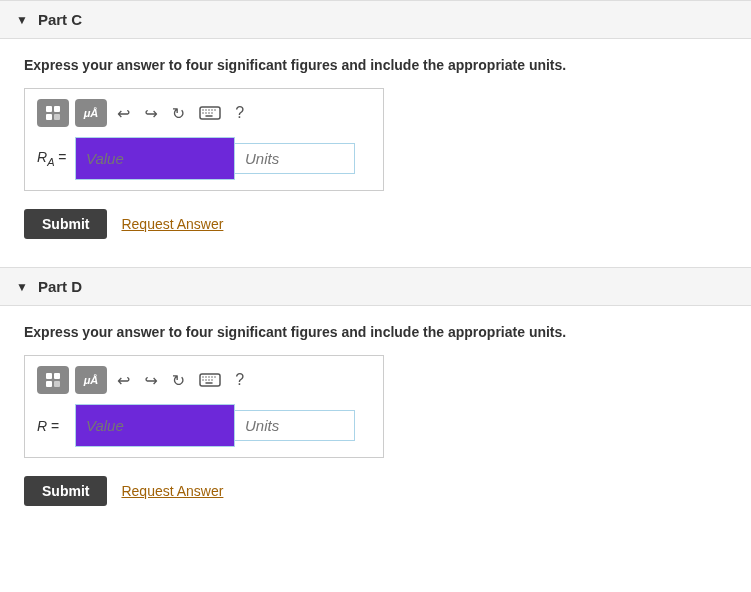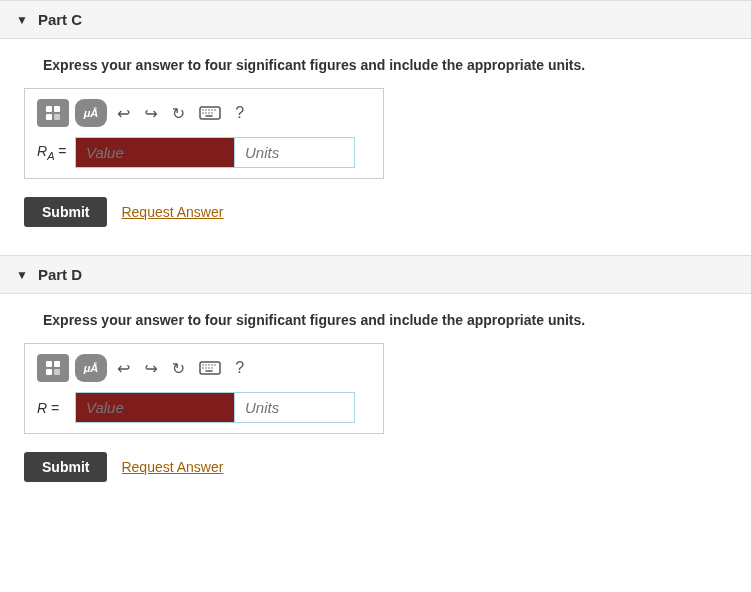--- a/index.html
+++ b/index.html
@@ -47,21 +47,20 @@
       font-size: 14px;
       margin-bottom: 6px;
       line-height: 1.5;
     }
 
     .question-bold {
       font-weight: bold;
       font-size: 14px;
       margin-bottom: 12px;
       line-height: 1.5;
-      margin-left: 19px;
     }
 
     .answer-box {
       border: 1px solid #ccc;
       background: #fff;
       padding: 10px 12px;
       display: inline-block;
       min-width: 360px;
       margin-bottom: 14px;
     }
@@ -90,21 +89,20 @@
 
     .toolbar-btn.icon-grid {
       background: #888;
       font-size: 10px;
     }
 
     .toolbar-btn.icon-micro {
       background: #888;
       font-size: 11px;
       font-style: italic;
-      border-radius: 9px;
     }
 
     .toolbar-icon {
       background: none;
       border: none;
       cursor: pointer;
       font-size: 16px;
       color: #555;
       padding: 2px 4px;
       display: flex;
@@ -123,27 +121,27 @@
       margin-right: 8px;
       min-width: 30px;
     }
 
     .input-label sub {
       font-size: 11px;
     }
 
     .value-input {
       border: 1px solid #aad4e8;
-      padding: 6px 10px;
+      padding: 12px 10px;
       font-size: 15px;
       font-style: italic;
       color: #aaa;
       width: 160px;
       outline: none;
-      background: #7f1d1d;
+      background: #6d28d9;
     }
 
     .units-input {
       border: 1px solid #aad4e8;
       border-left: none;
       padding: 6px 10px;
       font-size: 15px;
       font-style: italic;
       color: #be185d;
       width: 120px;

